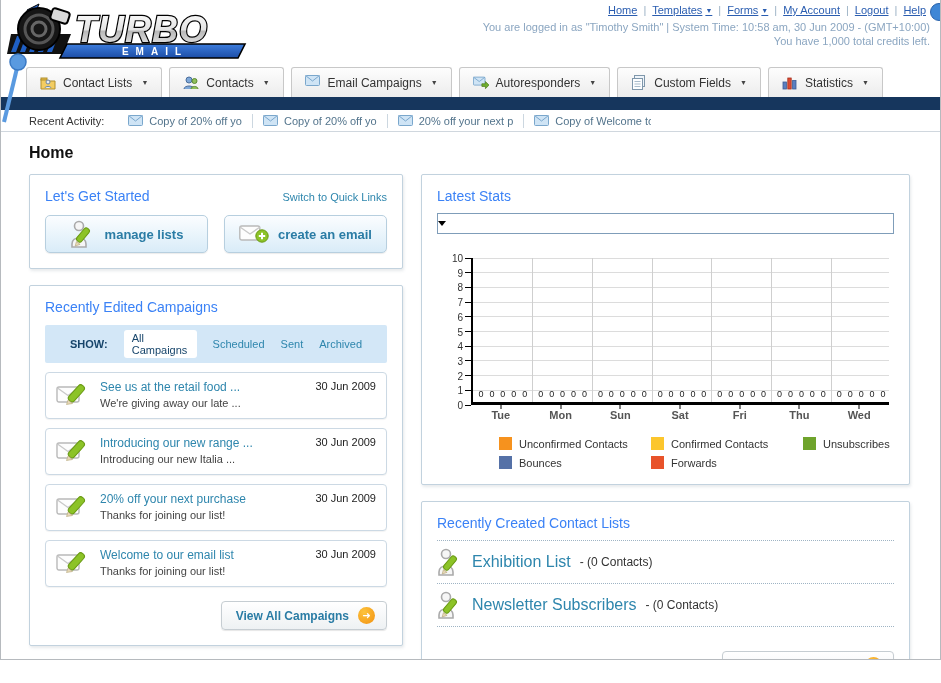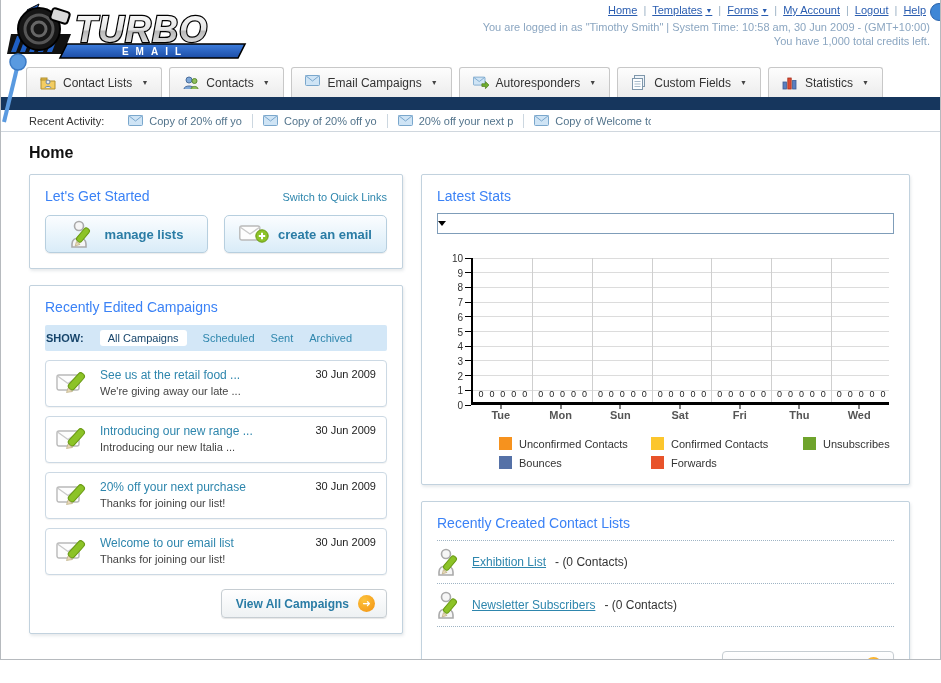--- a/index.html
+++ b/index.html
@@ -52,21 +52,21 @@
   .ptitle { font-size: 14px; color: #3b82f6; }
   
   .gs-head { display: flex; justify-content: space-between; align-items: baseline; }
   .teal-link { color: #2e86ad; font-size: 11px; cursor: pointer; text-decoration: none; }
   .gs-buttons { display: flex; gap: 16px; margin-top: 11px; }
   .gs-btn { flex: 1; height: 38px; display: inline-flex; align-items: center; justify-content: center;
     gap: 9px; background: linear-gradient(#fbfdff, #d9ecf8); border: 1px solid #b7cfdf;
     border-radius: 5px; font-size: 13px; font-weight: bold; color: #2a7ca5; cursor: pointer;
     box-shadow: 0 1px 1px rgba(0,0,0,0.08); }
   
-  .showbar { margin-top: 10px; background: #d3e7f7; border-radius: 2px; padding: 5px 1px;
+  .showbar { margin-top: 10px; background: #d3e7f7; border-radius: 2px; padding: 5px 25px;
     display: flex; align-items: center; gap: 16px; font-size: 11px; }
   .showbar .slabel { font-weight: bold; color: #17456b; }
   .filter { color: #2e86ad; cursor: pointer; }
   .filter.active { background: #fff; color: #17456b; padding: 2px 8px; border-radius: 3px; }
   .card { margin-top: 9px; border: 1px solid #ccd9e4; border-radius: 4px; padding: 7px 10px;
     display: flex; align-items: flex-start; gap: 10px; background: #fff;
     box-shadow: 0 1px 1px rgba(0,0,0,0.05); cursor: pointer; }
   .card .cicon { width: 34px; flex: none; margin-top: 2px; }
   .card .ctitle { color: #2e86ad; font-size: 12px; }
   .card .csub { color: #444; font-size: 11px; margin-top: 3px; }
@@ -98,21 +98,21 @@
   .xrow { position: relative; height: 18px; margin-left: 34px; width: 418px; }
   .xlab { position: absolute; top: 4px; font-size: 11px; color: #555; transform: translateX(-50%); font-weight: bold; }
   .xtick { position: absolute; top: 0; width: 1px; height: 4px; background: #000; transform: translateX(-50%); }
   .legend { margin: 14px 0 0 62px; display: grid; grid-template-columns: 152px 152px 130px;
     row-gap: 6px; }
   .leg-item { display: flex; align-items: center; gap: 7px; font-size: 11px; color: #333; }
   .swatch { width: 13px; height: 13px; flex: none; }
   
   .cl-rows { margin-top: 9px; border-bottom: 1px dotted #9fb4c4; }
   .cl-row { border-top: 1px dotted #9fb4c4; padding: 7px 0; display: flex; align-items: center; gap: 9px; }
-  .cl-link { color: #2e86ad; font-size: 12px; cursor: pointer; text-decoration: underline; }
+  .cl-link { color: #2e86ad; font-size: 16px; cursor: pointer; }
   .cl-count { color: #333; font-size: 12px; }
   .cl-footer { margin-top: 24px; text-align: right; }
 </style>
 </head>
 <body>
 
 <div class="frame">
 
   <div class="header">
     <div class="logo">

